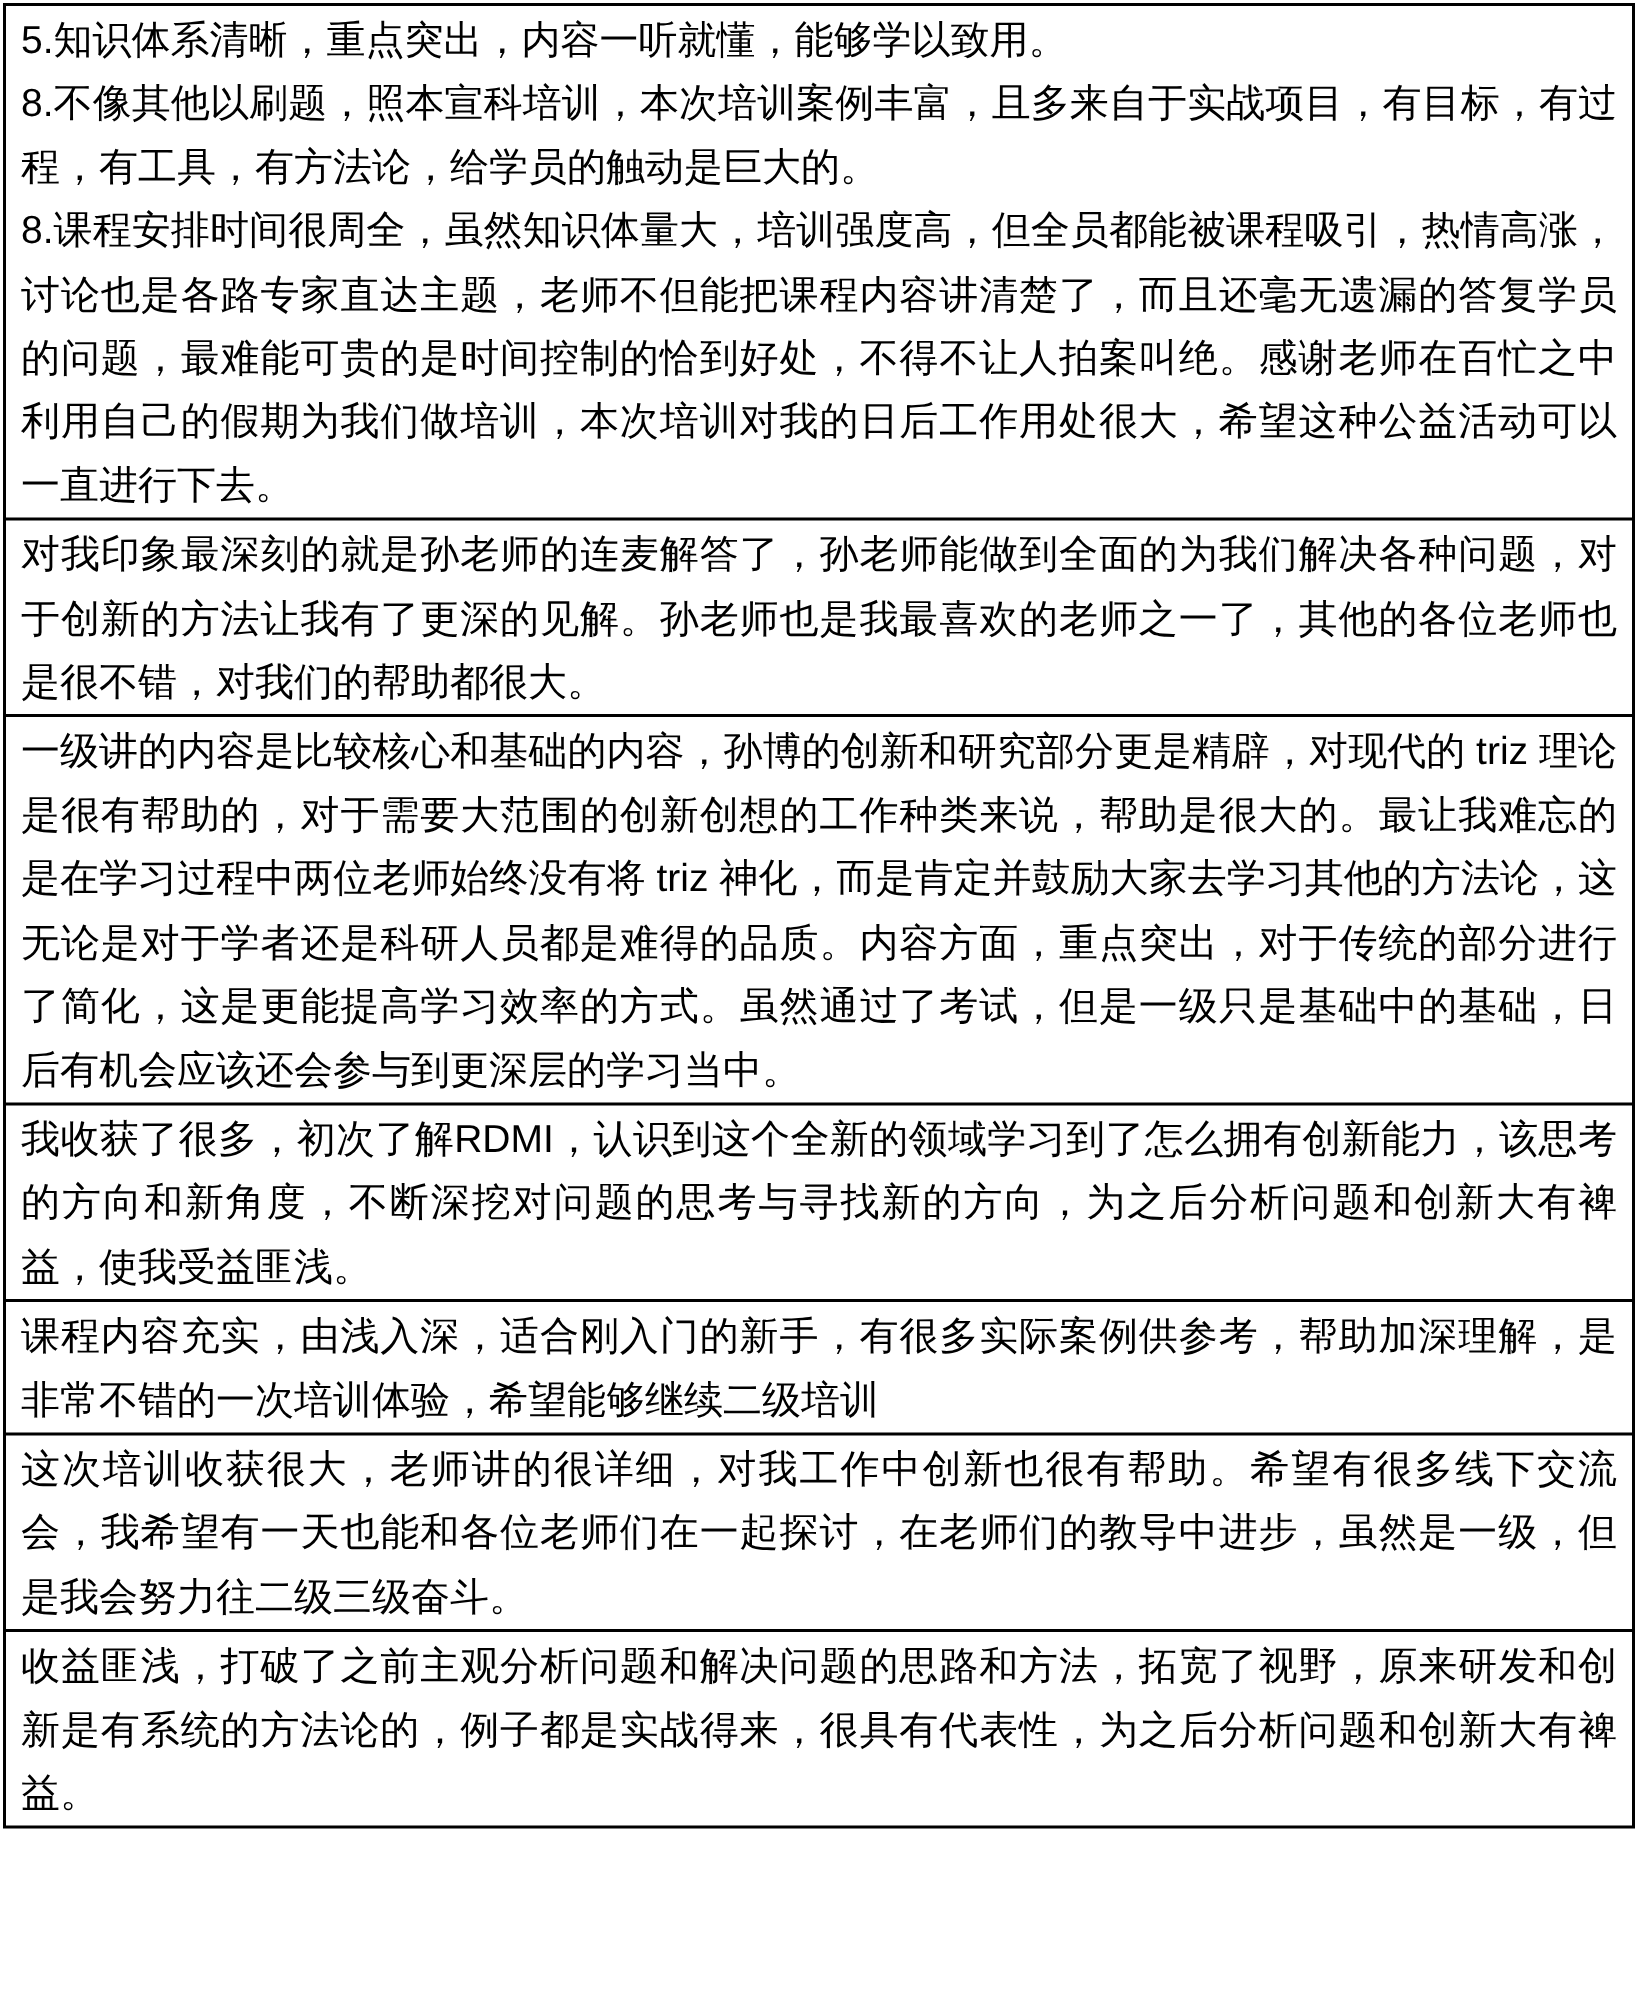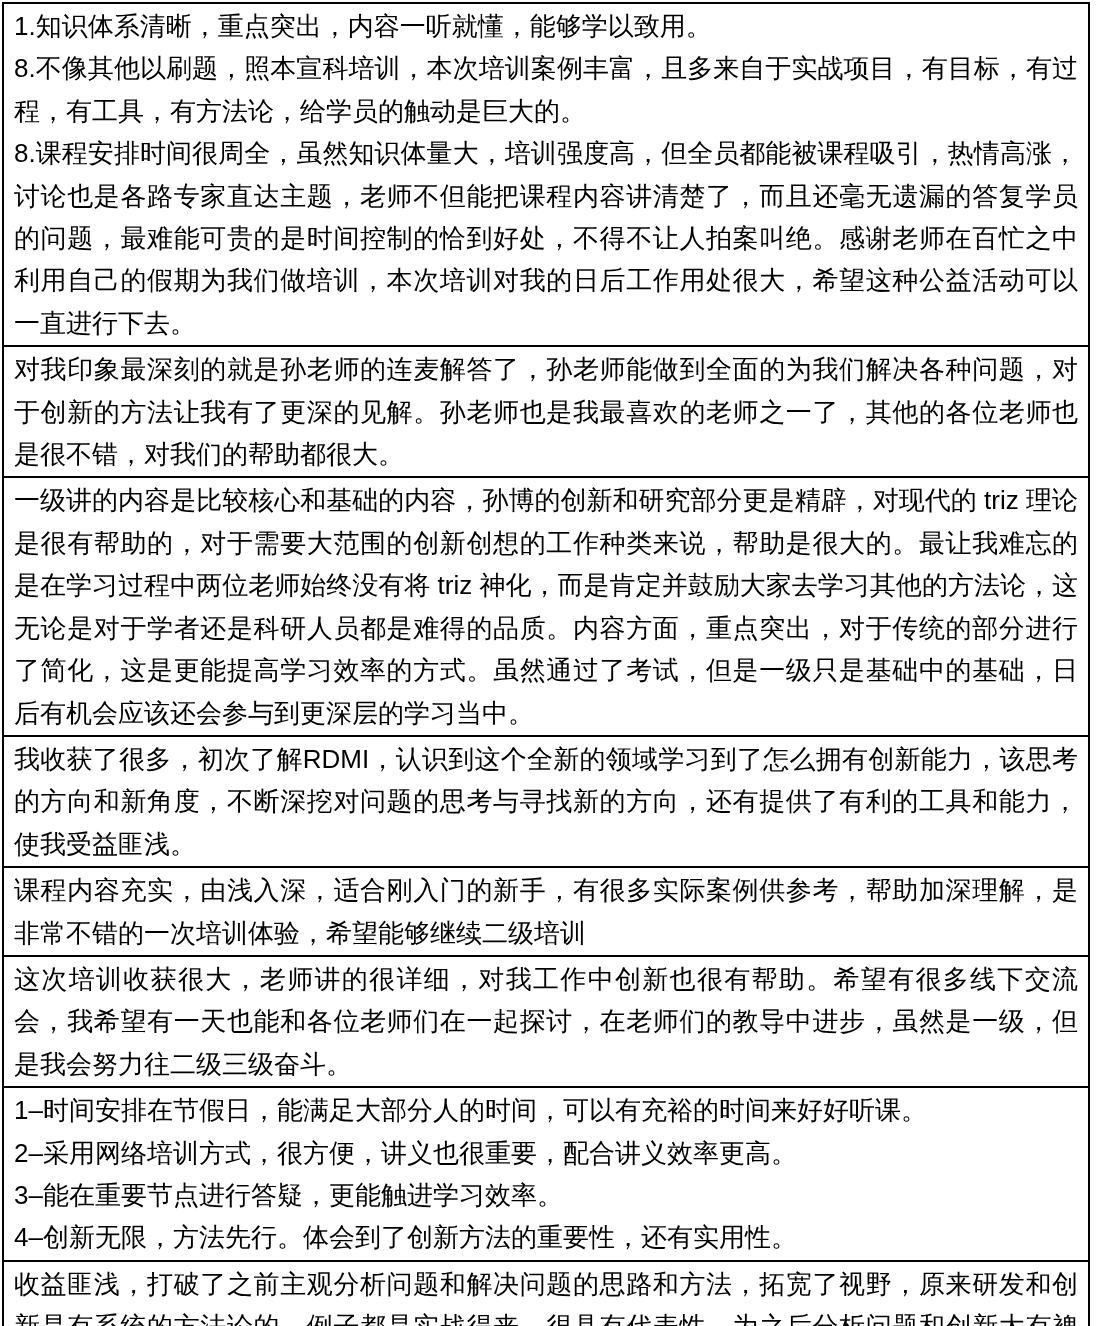--- a/index.html
+++ b/index.html
@@ -31,41 +31,35 @@
     margin: 0;
     text-align: justify;
     word-break: break-all;
   }
 </style>
 </head>
 <body>
 
 <div class="feedback-table">
   <div class="row">
-      <p class="para">1.知识体系清晰，重点突出，内容一听就懂，能够学以致用。</p>
+      <p class="para">5.知识体系清晰，重点突出，内容一听就懂，能够学以致用。</p>
       <p class="para">8.不像其他以刷题，照本宣科培训，本次培训案例丰富，且多来自于实战项目，有目标，有过程，有工具，有方法论，给学员的触动是巨大的。</p>
       <p class="para">8.课程安排时间很周全，虽然知识体量大，培训强度高，但全员都能被课程吸引，热情高涨，讨论也是各路专家直达主题，老师不但能把课程内容讲清楚了，而且还毫无遗漏的答复学员的问题，最难能可贵的是时间控制的恰到好处，不得不让人拍案叫绝。感谢老师在百忙之中利用自己的假期为我们做培训，本次培训对我的日后工作用处很大，希望这种公益活动可以一直进行下去。</p>
     </div>
     <div class="row">
       <p class="para">对我印象最深刻的就是孙老师的连麦解答了，孙老师能做到全面的为我们解决各种问题，对于创新的方法让我有了更深的见解。孙老师也是我最喜欢的老师之一了，其他的各位老师也是很不错，对我们的帮助都很大。</p>
     </div>
     <div class="row">
       <p class="para">一级讲的内容是比较核心和基础的内容，孙博的创新和研究部分更是精辟，对现代的 triz 理论是很有帮助的，对于需要大范围的创新创想的工作种类来说，帮助是很大的。最让我难忘的是在学习过程中两位老师始终没有将 triz 神化，而是肯定并鼓励大家去学习其他的方法论，这无论是对于学者还是科研人员都是难得的品质。内容方面，重点突出，对于传统的部分进行了简化，这是更能提高学习效率的方式。虽然通过了考试，但是一级只是基础中的基础，日后有机会应该还会参与到更深层的学习当中。</p>
     </div>
     <div class="row">
-      <p class="para">我收获了很多，初次了解RDMI，认识到这个全新的领域学习到了怎么拥有创新能力，该思考的方向和新角度，不断深挖对问题的思考与寻找新的方向，还有提供了有利的工具和能力，使我受益匪浅。</p>
+      <p class="para">我收获了很多，初次了解RDMI，认识到这个全新的领域学习到了怎么拥有创新能力，该思考的方向和新角度，不断深挖对问题的思考与寻找新的方向，为之后分析问题和创新大有裨益，使我受益匪浅。</p>
     </div>
     <div class="row">
       <p class="para">课程内容充实，由浅入深，适合刚入门的新手，有很多实际案例供参考，帮助加深理解，是非常不错的一次培训体验，希望能够继续二级培训</p>
     </div>
     <div class="row">
       <p class="para">这次培训收获很大，老师讲的很详细，对我工作中创新也很有帮助。希望有很多线下交流会，我希望有一天也能和各位老师们在一起探讨，在老师们的教导中进步，虽然是一级，但是我会努力往二级三级奋斗。</p>
     </div>
     <div class="row">
-      <p class="para">1–时间安排在节假日，能满足大部分人的时间，可以有充裕的时间来好好听课。</p>
-      <p class="para">2–采用网络培训方式，很方便，讲义也很重要，配合讲义效率更高。</p>
-      <p class="para">3–能在重要节点进行答疑，更能触进学习效率。</p>
-      <p class="para">4–创新无限，方法先行。体会到了创新方法的重要性，还有实用性。</p>
-    </div>
-    <div class="row">
       <p class="para">收益匪浅，打破了之前主观分析问题和解决问题的思路和方法，拓宽了视野，原来研发和创新是有系统的方法论的，例子都是实战得来，很具有代表性，为之后分析问题和创新大有裨益。</p>
     </div>
 </div>
 
 </body></html>

